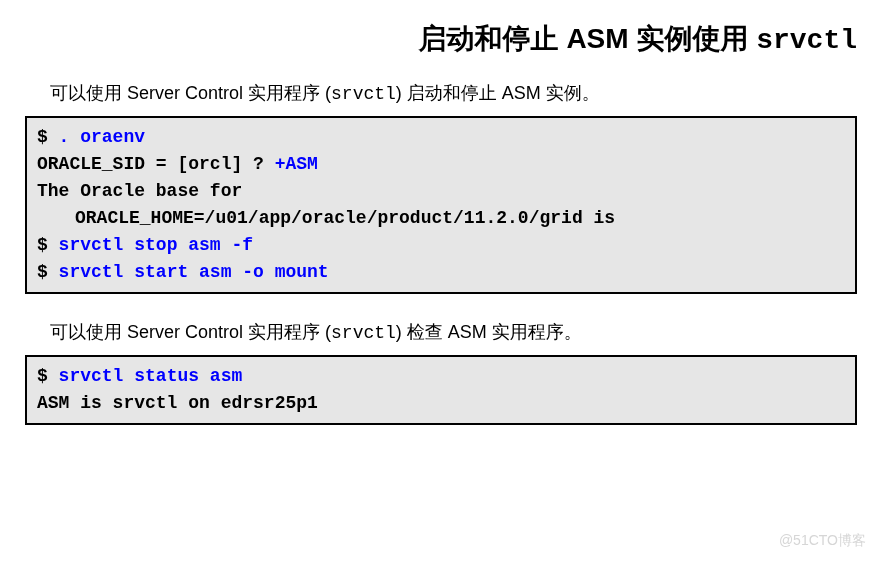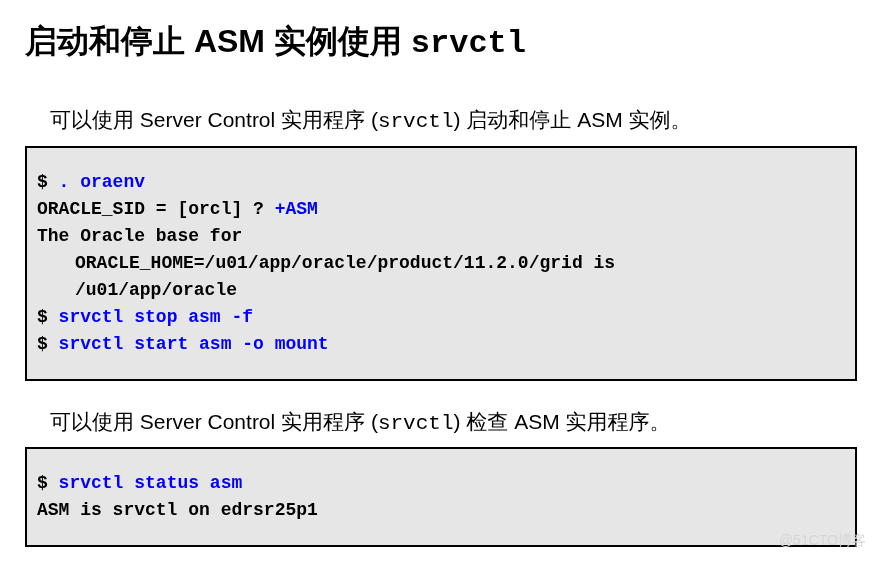--- a/index.html
+++ b/index.html
@@ -9,46 +9,46 @@
     }
     body {
       width: 882px;
       height: 576px;
       background: #ffffff;
       font-family: Arial, "Microsoft YaHei", sans-serif;
       position: relative;
       padding: 15px 25px;
     }
     .title {
-      text-align: left;
-      font-size: 32px;
+      text-align: right;
+      font-size: 28px;
       font-weight: bold;
       color: #000000;
-      margin-bottom: 40px;
+      margin-bottom: 22px;
       margin-top: 5px;
     }
     .title .code-part {
       font-family: "Courier New", monospace;
       font-weight: bold;
     }
     .description {
-      font-size: 21px;
+      font-size: 18px;
       color: #000000;
       margin-left: 25px;
       margin-right: 20px;
       margin-bottom: 8px;
       line-height: 1.5;
     }
     .description .inline-code {
       font-family: "Courier New", monospace;
     }
     .code-block {
       background: #e6e6e6;
       border: 2px solid #000000;
-      padding: 21px 10px;
+      padding: 6px 10px;
       font-family: "Courier New", monospace;
       font-size: 18px;
       font-weight: bold;
       line-height: 1.5;
       color: #000000;
       margin-bottom: 25px;
     }
     .code-block.last {
       margin-bottom: 0;
     }
@@ -82,21 +82,20 @@
 
 <p class="description">
   <span>可以使用 Server Control 实用程序 (</span><span class="inline-code">srvctl</span><span>) 启动和停止 ASM 实例。</span>
 </p>
 
 <div class="code-block">
   <div class="code-line"><span class="prompt">$ </span><span class="blue">. oraenv</span></div>
   <div class="code-line"><span>ORACLE_SID = [orcl] ? </span><span class="blue">+ASM</span></div>
   <div class="code-line"><span>The Oracle base for</span></div>
   <div class="code-line code-indent"><span>ORACLE_HOME=/u01/app/oracle/product/11.2.0/grid is</span></div>
-  <div class="code-line code-indent"><span>/u01/app/oracle</span></div>
   <div class="code-line"><span class="prompt">$ </span><span class="blue">srvctl stop asm -f</span></div>
   <div class="code-line"><span class="prompt">$ </span><span class="blue">srvctl start asm -o mount</span></div>
 </div>
 
 <p class="description">
   <span>可以使用 Server Control 实用程序 (</span><span class="inline-code">srvctl</span><span>) 检查 ASM 实用程序。</span>
 </p>
 
 <div class="code-block last">
   <div class="code-line"><span class="prompt">$ </span><span class="blue">srvctl status asm</span></div>

